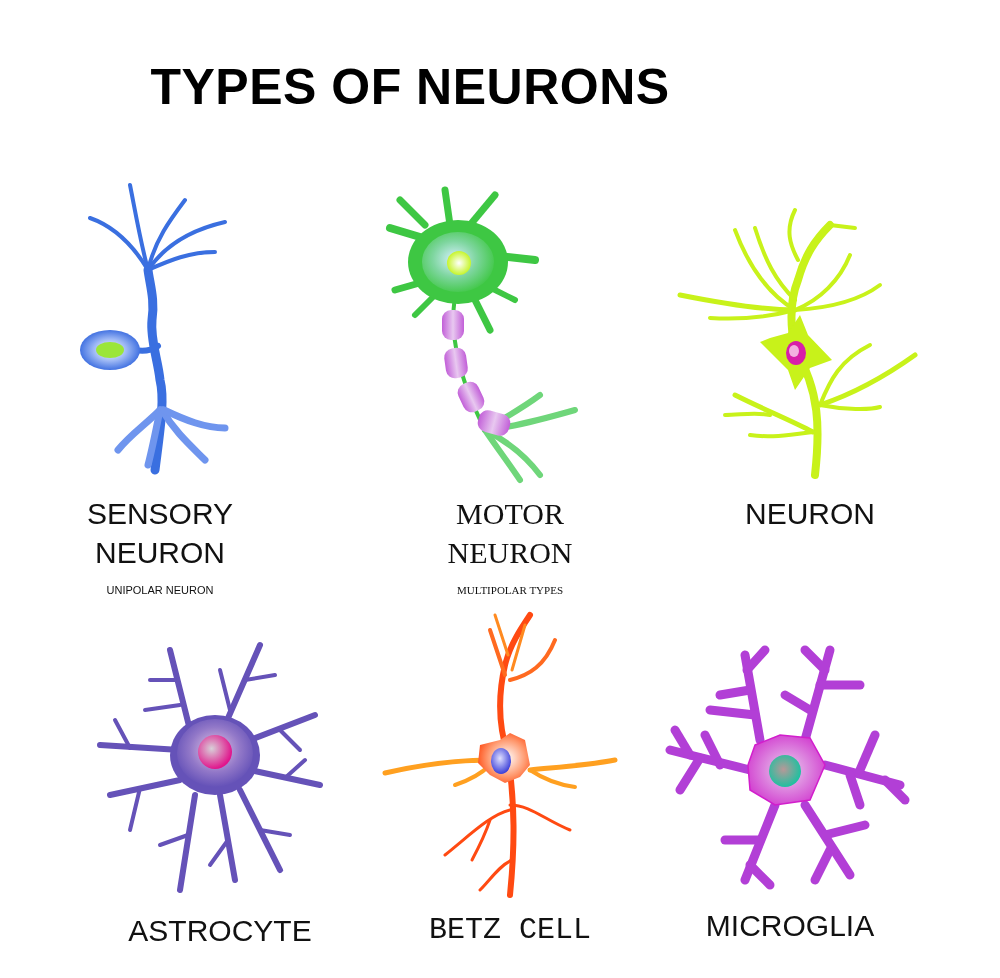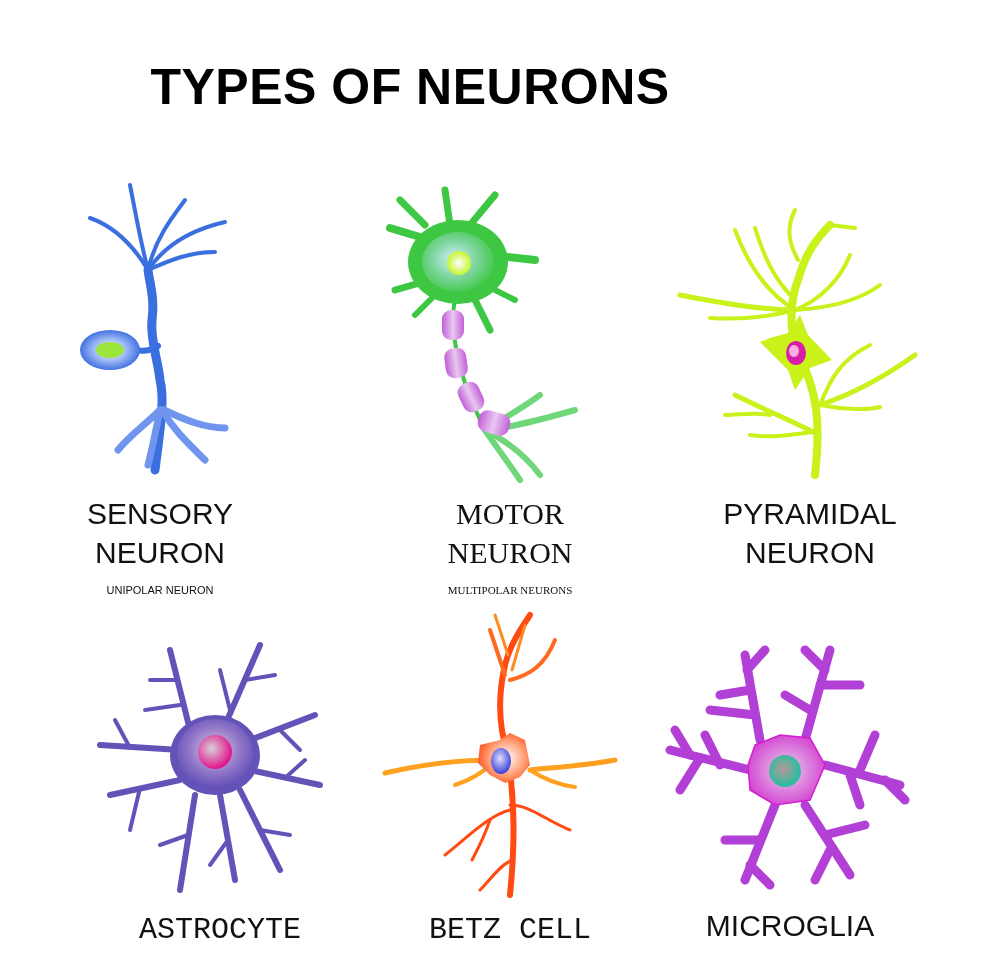--- a/index.html
+++ b/index.html
@@ -87,21 +87,21 @@
     <circle cx="89" cy="83" r="12" fill="url(#mnuc)"></circle>
     <rect x="72" y="130" width="22" height="30" rx="9" fill="url(#myel)"></rect>
     <rect x="75" y="168" width="22" height="30" rx="9" fill="url(#myel)" transform="rotate(-8 86 183)"></rect>
     <rect x="90" y="202" width="22" height="30" rx="9" fill="url(#myel)" transform="rotate(-25 101 217)"></rect>
     <rect x="108" y="232" width="32" height="22" rx="9" fill="url(#myel)" transform="rotate(15 124 243)"></rect>
   </svg>
 </div>
 <div class="label" style="left:420px;top:488px;width:180px;font-family:Liberation Serif, serif;">
   <span class="main">MOTOR</span>
   <span class="main">NEURON</span>
-  <span class="sub">MULTIPOLAR NEURONS</span>
+  <span class="sub">MULTIPOLAR TYPES</span>
 </div>
 
 <div class="cell" style="left:670px;top:200px;width:260px;height:280px;">
   <svg width="260" height="280" viewBox="0 0 260 280">
     <g stroke="#c8f21a" stroke-linecap="round" fill="none">
       <path d="M145 275 C 150 230, 150 190, 125 150 C 120 125, 120 100, 128 80 C 135 55, 145 40, 160 25" stroke-width="8"></path>
       <path d="M125 110 C 95 110, 60 105, 10 95" stroke-width="5"></path>
       <path d="M125 110 C 95 118, 70 120, 40 118" stroke-width="4"></path>
       <path d="M125 110 C 100 95, 80 70, 65 30" stroke-width="4"></path>
       <path d="M125 100 C 105 80, 95 60, 85 28" stroke-width="4"></path>
@@ -115,21 +115,20 @@
       <path d="M143 232 C 120 220, 95 210, 65 195" stroke-width="5"></path>
       <path d="M143 232 C 120 235, 100 238, 80 235" stroke-width="4"></path>
       <path d="M100 215 C 85 212, 70 215, 55 215" stroke-width="4"></path>
     </g>
     <path d="M100 138 L118 133 L130 115 L138 135 L162 160 L140 168 L125 190 L118 170 L90 142 Z" fill="#c8f21a"></path>
     <ellipse cx="126" cy="153" rx="10" ry="12" fill="#d81ea8"></ellipse>
     <ellipse cx="124" cy="151" rx="5" ry="6" fill="#f3b0e0"></ellipse>
   </svg>
 </div>
 <div class="label" style="left:700px;top:488px;width:220px;">
-  <span class="main">PYRAMIDAL</span>
   <span class="main">NEURON</span>
 </div>
 
 <div class="cell" style="left:80px;top:630px;width:260px;height:270px;">
   <svg width="260" height="270" viewBox="0 0 260 270">
     <defs>
       <radialGradient id="abody" cx="0.5" cy="0.45" r="0.55">
           <stop offset="0" stop-color="#e6c9e6"></stop>
           <stop offset="0.6" stop-color="#9278c8"></stop>
           <stop offset="1" stop-color="#6552b8"></stop>
@@ -159,21 +158,21 @@
       <path d="M100 150 L30 165" stroke-width="6"></path>
         <path d="M60 158 L50 200" stroke-width="4"></path>
       <path d="M100 120 L20 115" stroke-width="6"></path>
         <path d="M50 118 L35 90" stroke-width="4"></path>
     </g>
     <ellipse cx="135" cy="125" rx="45" ry="40" fill="#6552b8"></ellipse>
     <ellipse cx="135" cy="123" rx="38" ry="34" fill="url(#abody)"></ellipse>
     <circle cx="135" cy="122" r="17" fill="url(#anuc)"></circle>
   </svg>
 </div>
-<div class="label" style="left:110px;top:905px;width:220px;font-family:Liberation Mono, monospace;">
+<div class="label" style="left:110px;top:905px;width:220px;">
   <span class="main">ASTROCYTE</span>
 </div>
 
 <div class="cell" style="left:380px;top:605px;width:240px;height:295px;">
   <svg width="240" height="295" viewBox="0 0 240 295">
     <defs>
       <radialGradient id="bbody" cx="0.55" cy="0.5" r="0.6">
           <stop offset="0" stop-color="#ffffff"></stop>
           <stop offset="0.6" stop-color="#ff9a70"></stop>
           <stop offset="1" stop-color="#ff4a12"></stop>

